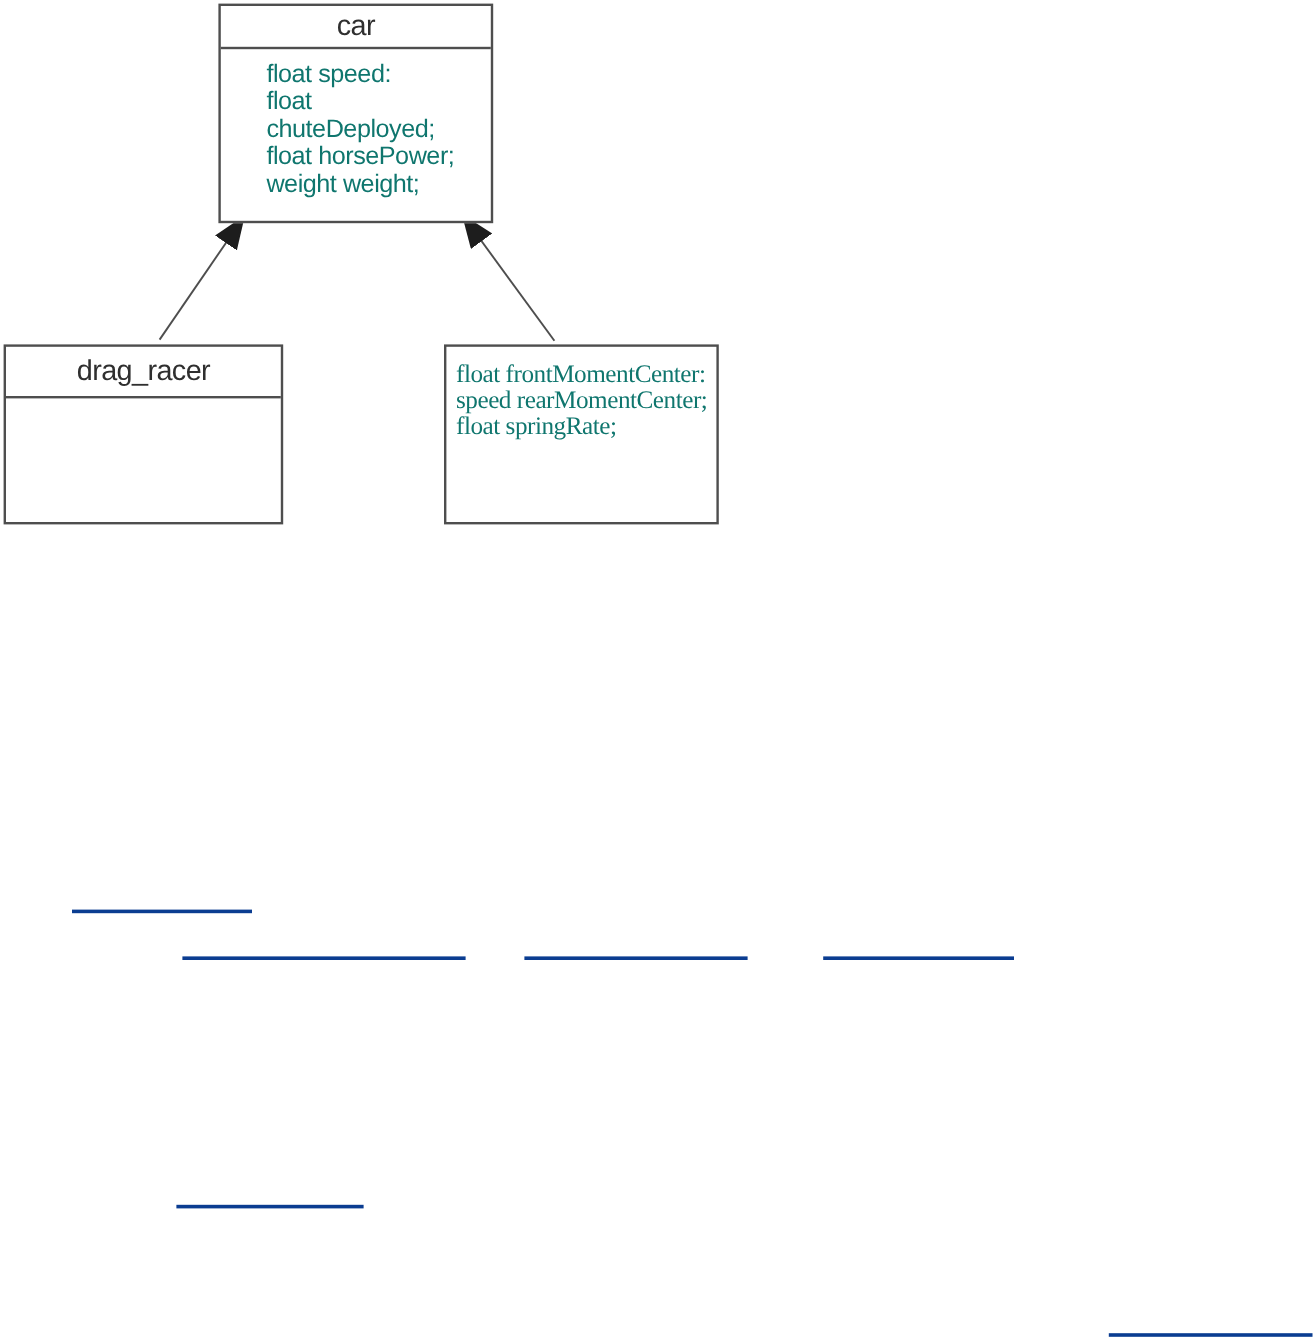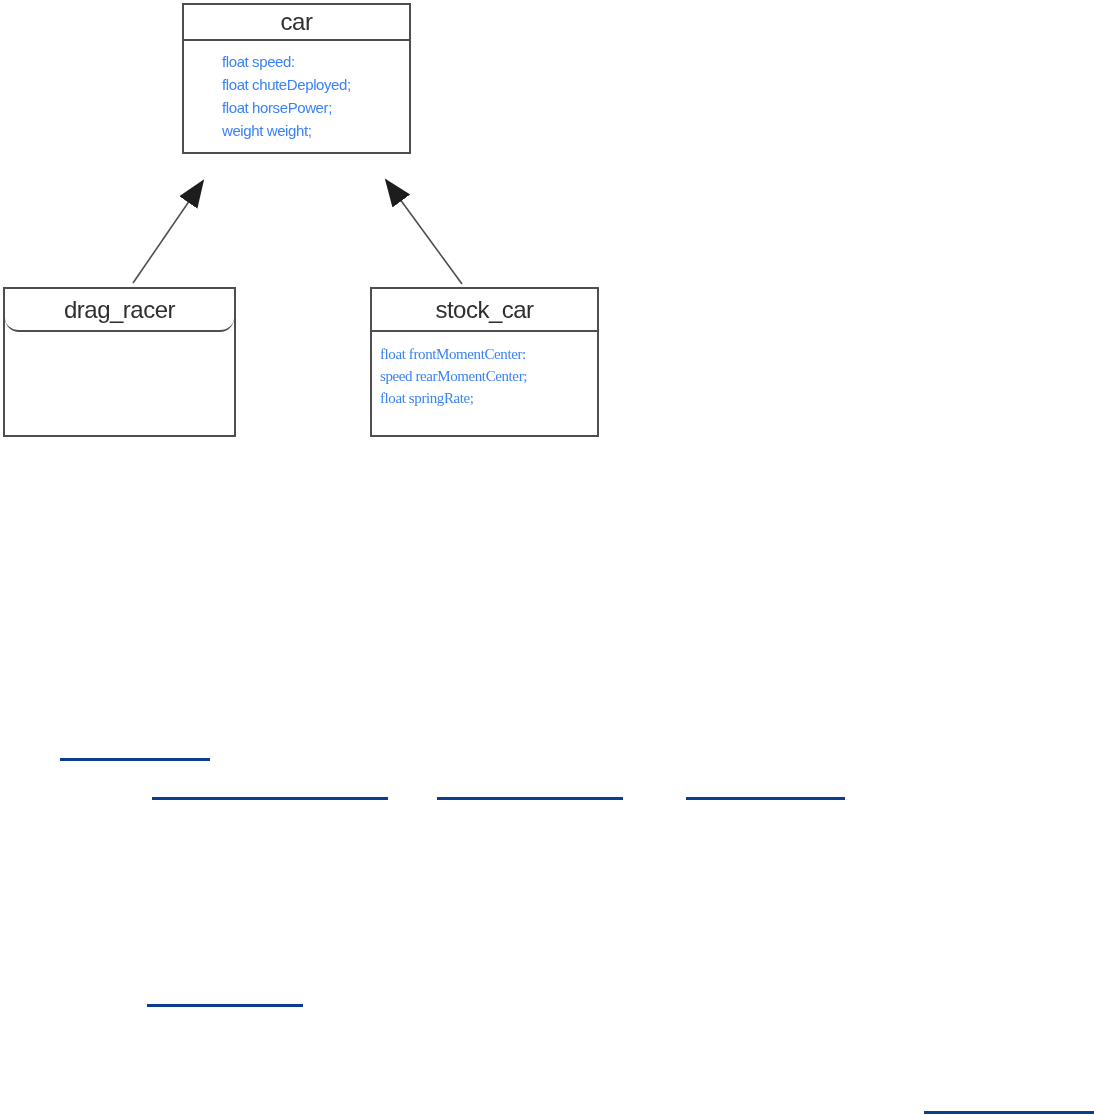--- a/index.html
+++ b/index.html
@@ -25,30 +25,30 @@
   .classbox .title {
     box-sizing: border-box;
     border-bottom: 2px solid #4e4e4e;
     text-align: center;
     font-size: 24px;
     letter-spacing: -0.5px;
     color: #2f2f2f;
     font-weight: 400;
   }
   .classbox .fields {
-    color: #3b82f6;
-    font-size: 15px;
+    color: #0f766e;
+    font-size: 21px;
     letter-spacing: -0.4px;
   }
-  .box-car { left: 182px; top: 3px; width: 229px; height: 151px; }
+  .box-car { left: 182px; top: 3px; width: 229px; height: 183px; }
   .box-car .title { height: 36px; line-height: 34px; }
   .box-car .fields { padding: 9px 4px 0 38px; line-height: 23px; }
 
   .box-drag { left: 3px; top: 287px; width: 233px; height: 150px; }
-  .box-drag .title { height: 43px; line-height: 42px; border-radius: 14px; }
+  .box-drag .title { height: 43px; line-height: 42px; }
   .box-drag .fields { padding: 11px 4px 0 26px; line-height: 22px; }
 
   .box-stock { left: 370px; top: 287px; width: 229px; height: 150px; }
   .box-stock .title { height: 43px; line-height: 42px; }
   .box-stock .fields { padding: 11px 2px 0 8px; line-height: 22px; font-family: Liberation Serif, serif; }
 
   .arrow-layer {
     position: absolute;
     left: 0; top: 0;
     width: 1094px;
@@ -91,21 +91,20 @@
       <div>float horsePower;</div>
       <div>weight weight;</div>
     </div>
   </div>
 
   <div class="classbox box-drag">
     <div class="title">drag_racer</div>
   </div>
 
   <div class="classbox box-stock">
-    <div class="title">stock_car</div>
     <div class="fields">
       <div>float frontMomentCenter:</div>
       <div>speed rearMomentCenter;</div>
       <div>float springRate;</div>
     </div>
   </div>
 
   <a class="hlink ul1" style="background: rgb(11, 61, 145);"></a>
   <a class="hlink ul2" style="background: rgb(11, 61, 145);"></a>
   <a class="hlink ul3" style="background: rgb(11, 61, 145);"></a>

